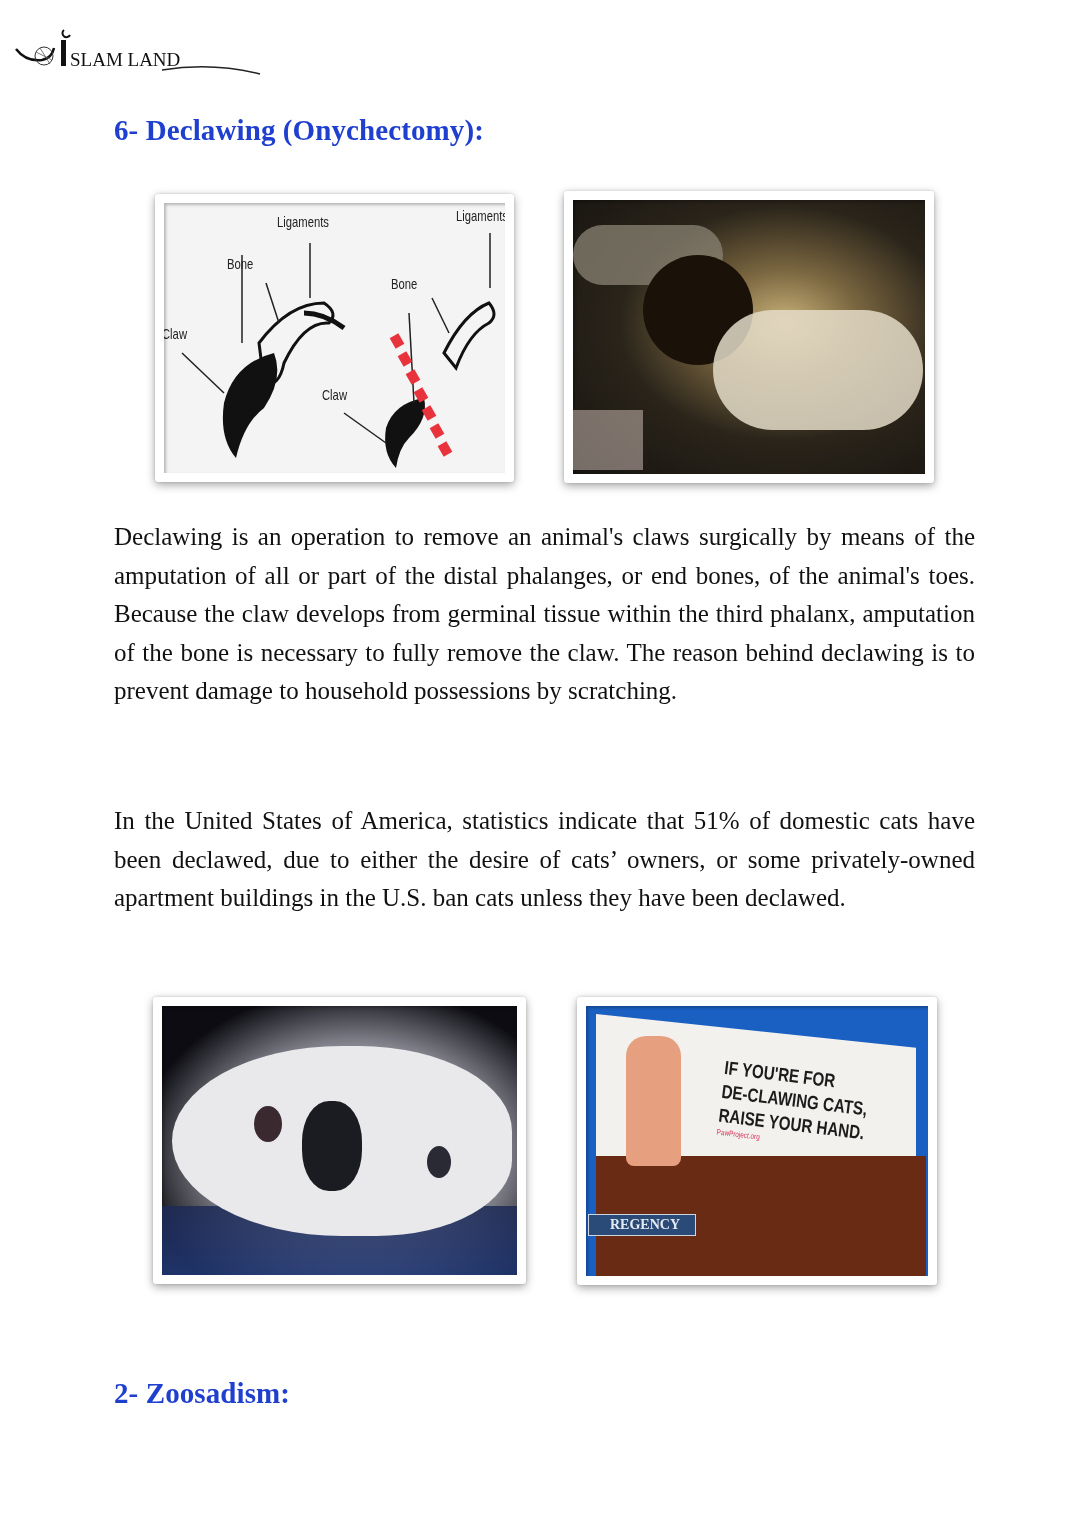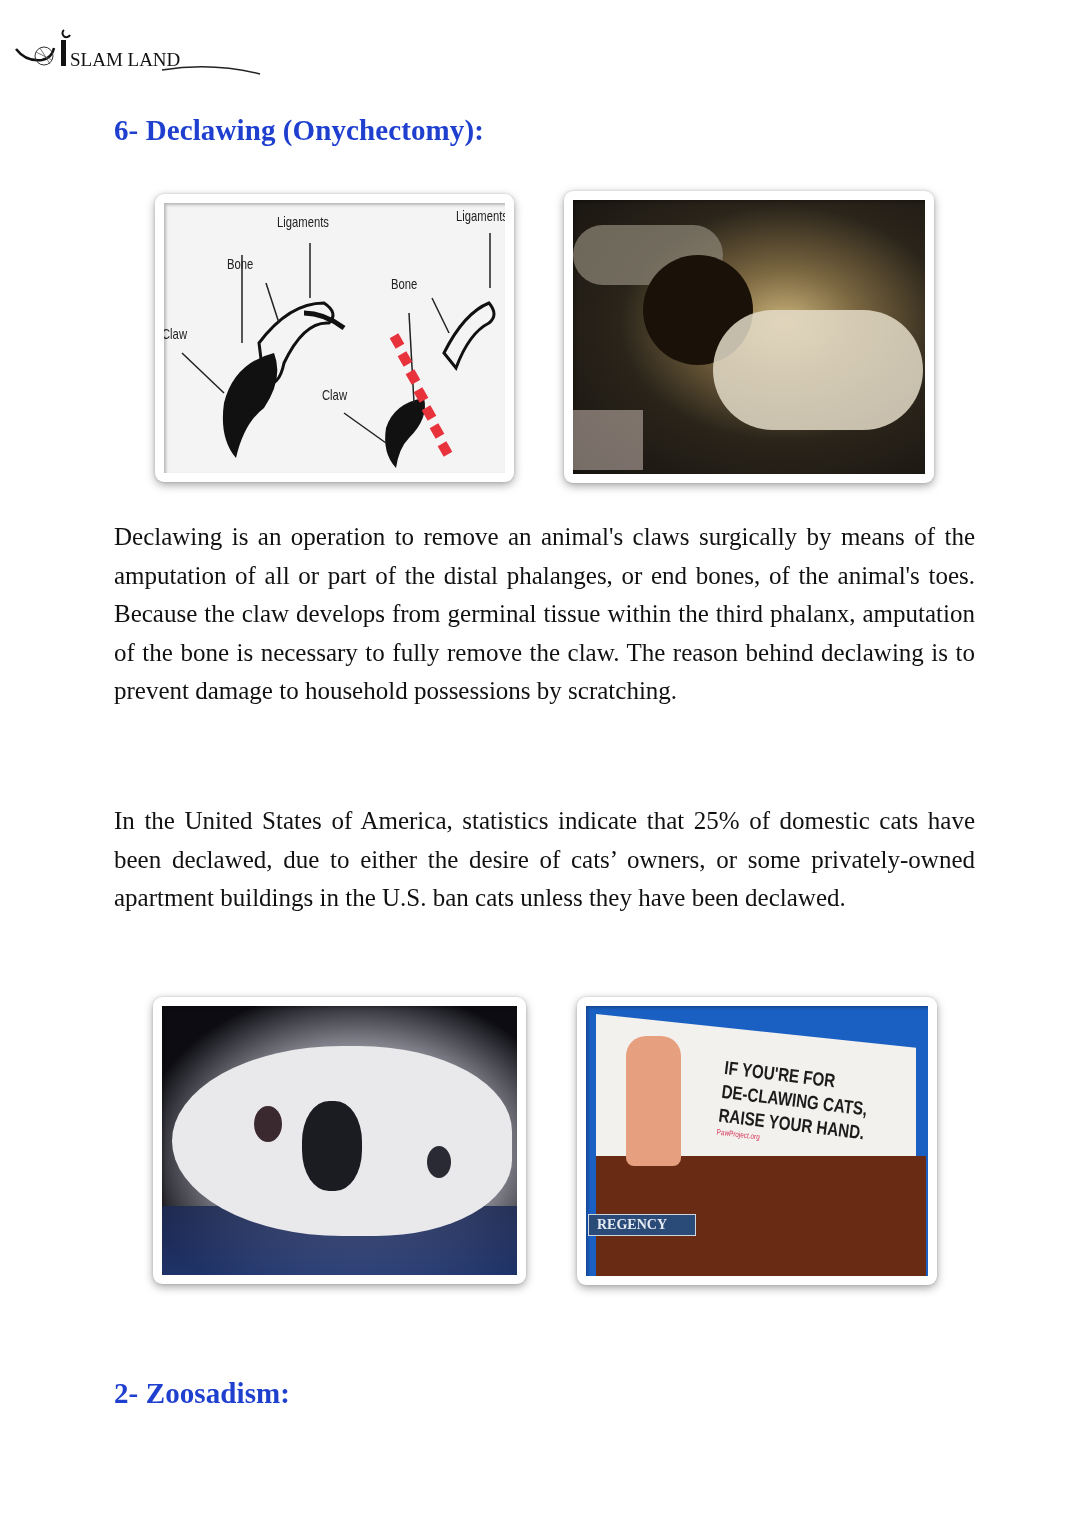--- a/index.html
+++ b/index.html
@@ -14,21 +14,21 @@
       font-family: "Liberation Serif", serif; font-weight: bold;
       font-size: 29px; color: #1f3fcf; letter-spacing: 0.1px;
     }
     .h6 { top: 114px; }
     .h7 { top: 1377px; }
 
     .frame {
       position: absolute; background: #fff;
       padding: 9px;
       box-shadow: 0 3px 10px rgba(0,0,0,0.35), 0 0 3px rgba(0,0,0,0.15);
-      border-radius: 9px;
+      border-radius: 3px;
     }
     .frame .inner { width: 100%; height: 100%; position: relative; overflow: hidden;
       box-shadow: inset 2px 2px 3px rgba(0,0,0,0.25); }
 
     .f1 { left: 155px; top: 194px; width: 359px; height: 288px; }
     .f2 { left: 564px; top: 191px; width: 370px; height: 292px; }
     .f3 { left: 153px; top: 997px; width: 373px; height: 287px; }
     .f4 { left: 577px; top: 997px; width: 360px; height: 288px; }
 
     .diagram { background: #f4f4f4; }
@@ -105,21 +105,21 @@
   <div class="inner surgery">
     <div style="position:absolute;left:0;top:25px;width:150px;height:60px;border-radius:40px;background:#8a8374;opacity:.75"></div>
     <div style="position:absolute;left:70px;top:55px;width:110px;height:110px;border-radius:50%;background:#1a1108"></div>
     <div style="position:absolute;left:140px;top:110px;width:210px;height:120px;border-radius:60px;background:#e4dcc8;opacity:.85"></div>
     <div style="position:absolute;left:0;top:210px;width:70px;height:60px;background:#d8c8c0;opacity:.5"></div>
   </div>
 </div>
 
 <p class="text-block p1">Declawing is an operation to remove an animal's claws surgically by means of the amputation of all or part of the distal phalanges, or end bones, of the animal's toes. Because the claw develops from germinal tissue within the third phalanx, amputation of the bone is necessary to fully remove the claw. The reason behind declawing is to prevent damage to household possessions by scratching.</p>
 
-<p class="text-block p2">In the United States of America, statistics indicate that 25% of domestic cats have been declawed, due to either the desire of cats’ owners, or some privately-owned apartment buildings in the U.S. ban cats unless they have been declawed.</p>
+<p class="text-block p2">In the United States of America, statistics indicate that 51% of domestic cats have been declawed, due to either the desire of cats’ owners, or some privately-owned apartment buildings in the U.S. ban cats unless they have been declawed.</p>
 
 <div class="frame f3">
   <div class="inner paw">
     <div style="position:absolute;left:0;top:200px;width:100%;height:70px;background:linear-gradient(#1d2a55,#233a78);opacity:.85"></div>
     <div style="position:absolute;left:10px;top:40px;width:340px;height:190px;border-radius:50% 45% 40% 50%;background:#e9e9ec"></div>
     <div style="position:absolute;left:140px;top:95px;width:60px;height:90px;border-radius:45%;background:#1b1b22"></div>
     <div style="position:absolute;left:92px;top:100px;width:28px;height:36px;border-radius:50%;background:#3a2a30"></div>
     <div style="position:absolute;left:265px;top:140px;width:24px;height:32px;border-radius:50%;background:#2a2a35"></div>
   </div>
 </div>
@@ -128,17 +128,17 @@
   <div class="inner billboard">
     <div style="position:absolute;left:10px;top:8px;width:320px;height:210px;background:#f3f1ee;transform:skewY(6deg);transform-origin:left top"></div>
     <div style="position:absolute;left:10px;top:150px;width:330px;height:120px;background:#6a2b14"></div>
     <div style="position:absolute;left:40px;top:30px;width:55px;height:130px;border-radius:20px 20px 8px 8px;background:#e7a07f"></div>
     <div style="position:absolute;left:140px;top:50px;font-family:'Liberation Sans',sans-serif;font-weight:bold;font-size:19px;line-height:24px;color:#1c1c1c;transform:rotate(7deg) scaleX(0.8);transform-origin:left top;white-space:nowrap">
       <div>IF YOU'RE FOR</div>
       <div>DE-CLAWING CATS,</div>
       <div>RAISE YOUR HAND.</div>
       <div style="font-size:8px;line-height:10px;color:#d7375a;font-weight:normal">PawProject.org</div>
     </div>
-    <div style="position:absolute;left:2px;top:208px;width:108px;height:22px;background:#2a4a78;border:1px solid #cfd6e0;color:#e6ebf2;font-family:'Liberation Serif',serif;font-weight:bold;font-size:14px;line-height:20px;padding-left:8px">REGENCY</div>
+    <div style="position:absolute;left:2px;top:208px;width:108px;height:22px;background:#2a4a78;border:1px solid #cfd6e0;color:#e6ebf2;font-family:'Liberation Serif',serif;font-weight:bold;font-size:14px;line-height:20px;padding-left:21px">REGENCY</div>
   </div>
 </div>
 
 <div class="heading h7">2- Zoosadism:</div>
 
 </body></html>

